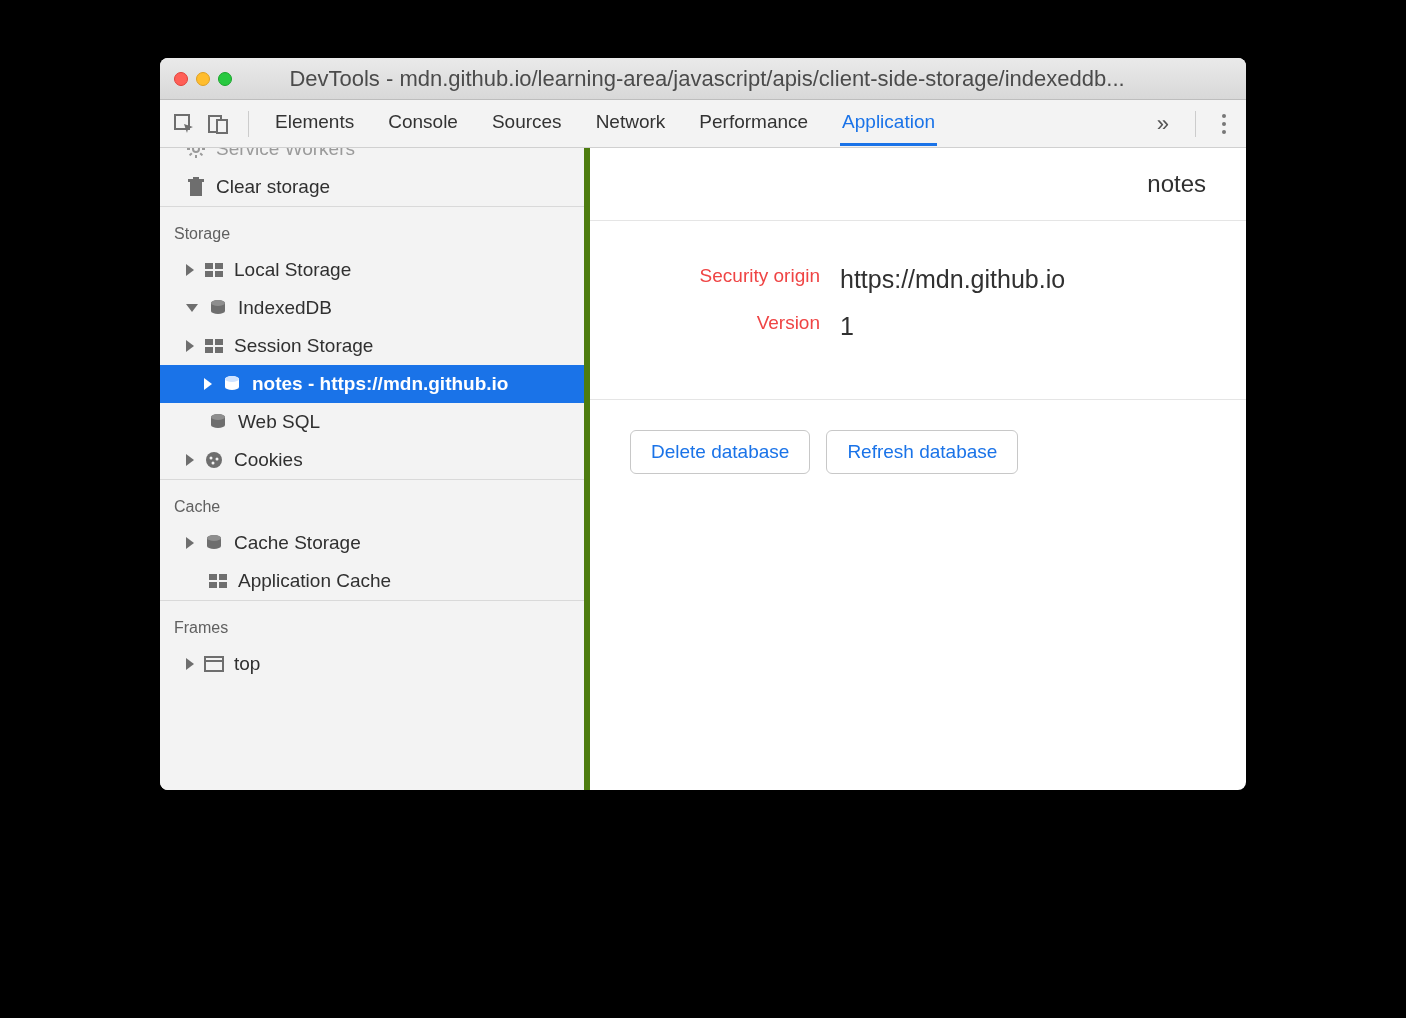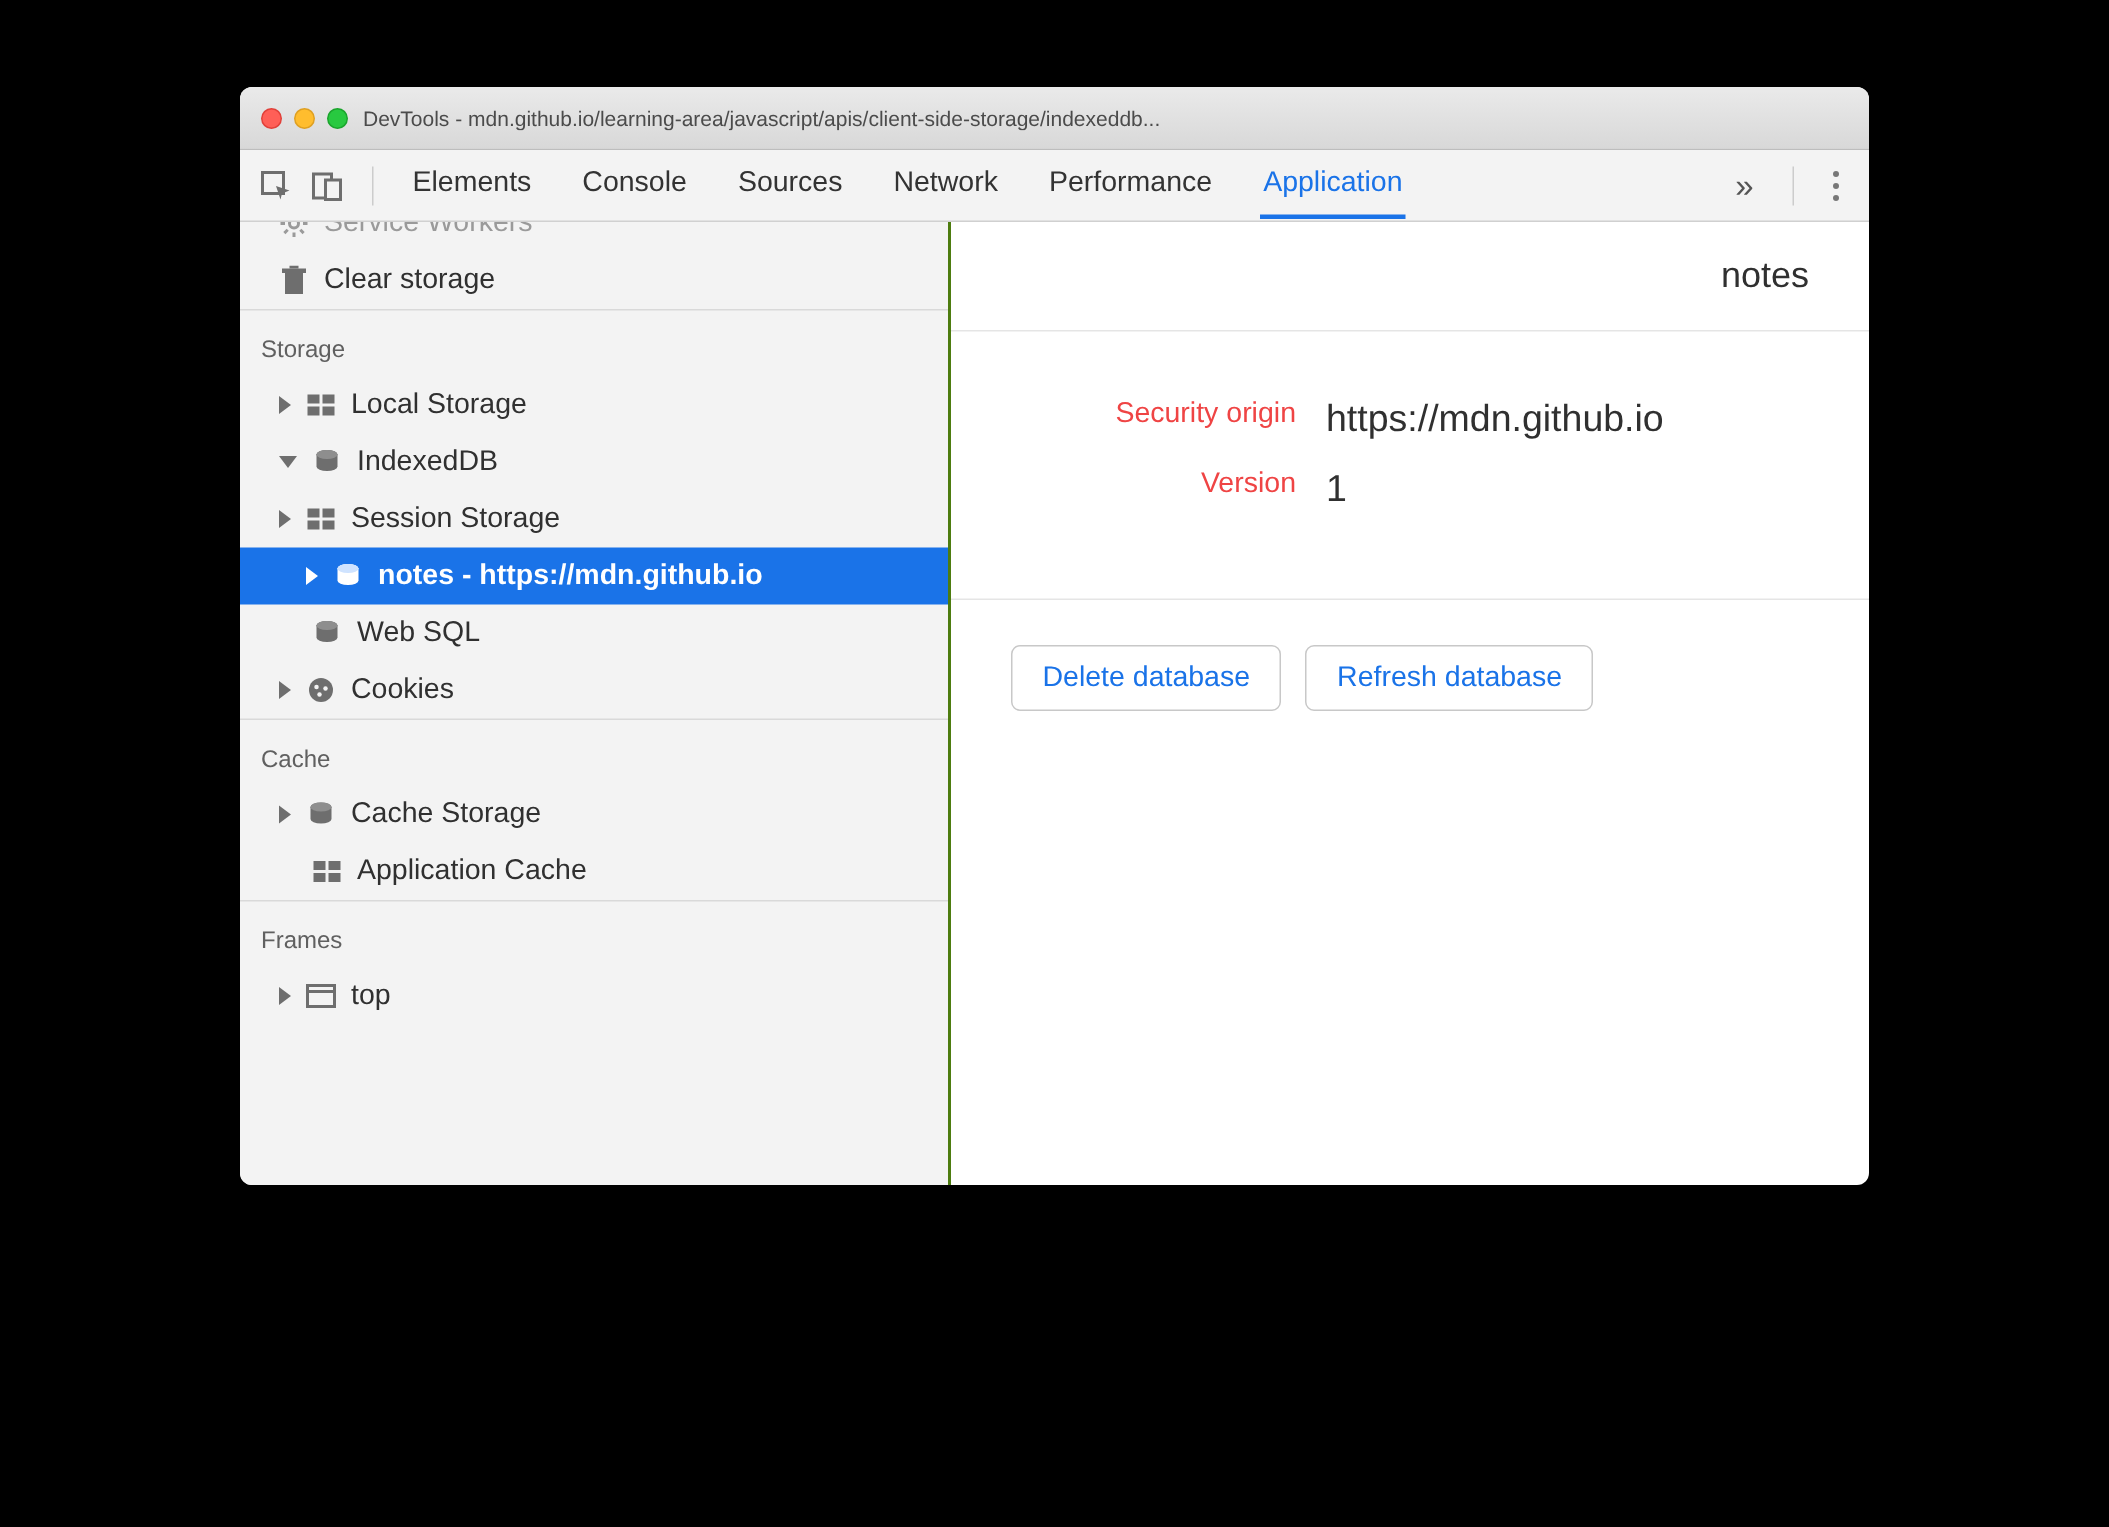--- a/index.html
+++ b/index.html
@@ -30,42 +30,42 @@
     display: flex;
     align-items: center;
     padding: 0 14px;
     gap: 10px;
   }
   .traffic { display: flex; gap: 8px; }
   .dot { width: 14px; height: 14px; border-radius: 50%; }
   .dot.red { background:#ff5f57; border:1px solid #e1413a;}
   .dot.yellow { background:#ffbd2e; border:1px solid #dfa022;}
   .dot.green { background:#28c940; border:1px solid #1ba52d;}
-  .wtitle { flex:1; text-align:left; color:#4b4b4b; font-size:14px; white-space:nowrap; overflow:hidden; text-overflow:ellipsis; padding-right:60px;}
+  .wtitle { flex:1; text-align:center; color:#4b4b4b; font-size:22px; white-space:nowrap; overflow:hidden; text-overflow:ellipsis; padding-right:60px;}
   .toolbar {
     height: 48px;
     border-bottom:1px solid #d0d0d0;
     display:flex;
     align-items:center;
     padding:0 10px;
     gap:6px;
     background:#f3f3f3;
   }
   .tb-iconbtn { width:28px; height:28px; display:flex; align-items:center; justify-content:center; color:#6e6e6e;}
   .tb-sep { width:1px; height:26px; background:#ccc; margin:0 10px;}
   .tabs { display:flex; gap:30px; flex:1; padding-left:8px;}
   .tab { font-size:19px; color:#333; padding:10px 2px; cursor:pointer; border-bottom:3px solid transparent;}
   .tab.active { color:#1a73e8; border-bottom-color:#1a73e8; font-weight:400;}
   .more { font-size:22px; color:#555; padding:0 10px;}
   .kebab { width:24px; display:flex; flex-direction:column; align-items:center; gap:4px; padding:0 8px;}
   .kebab span{width:4px;height:4px;border-radius:50%;background:#777;}
   .body { flex:1; display:flex; overflow:hidden;}
   .sidebar {
-    width:474px;
-    border-right:2px solid #4d7c0f;
+    width:430px;
+    border-right:6px solid #4d7c0f;
     background:#f3f3f3;
     overflow:hidden;
     font-size:19px;
     color:#303030;
   }
   .side-row { display:flex; align-items:center; height:38px; padding-left:20px; gap:10px;}
   .side-row.indent1{padding-left:26px;}
   .side-row.indent2{padding-left:44px;}
   .side-row.selected{ background:#1a73e8; color:#fff;font-weight:bold;}
   .side-row.cutoff{ color:#9a9a9a;}

